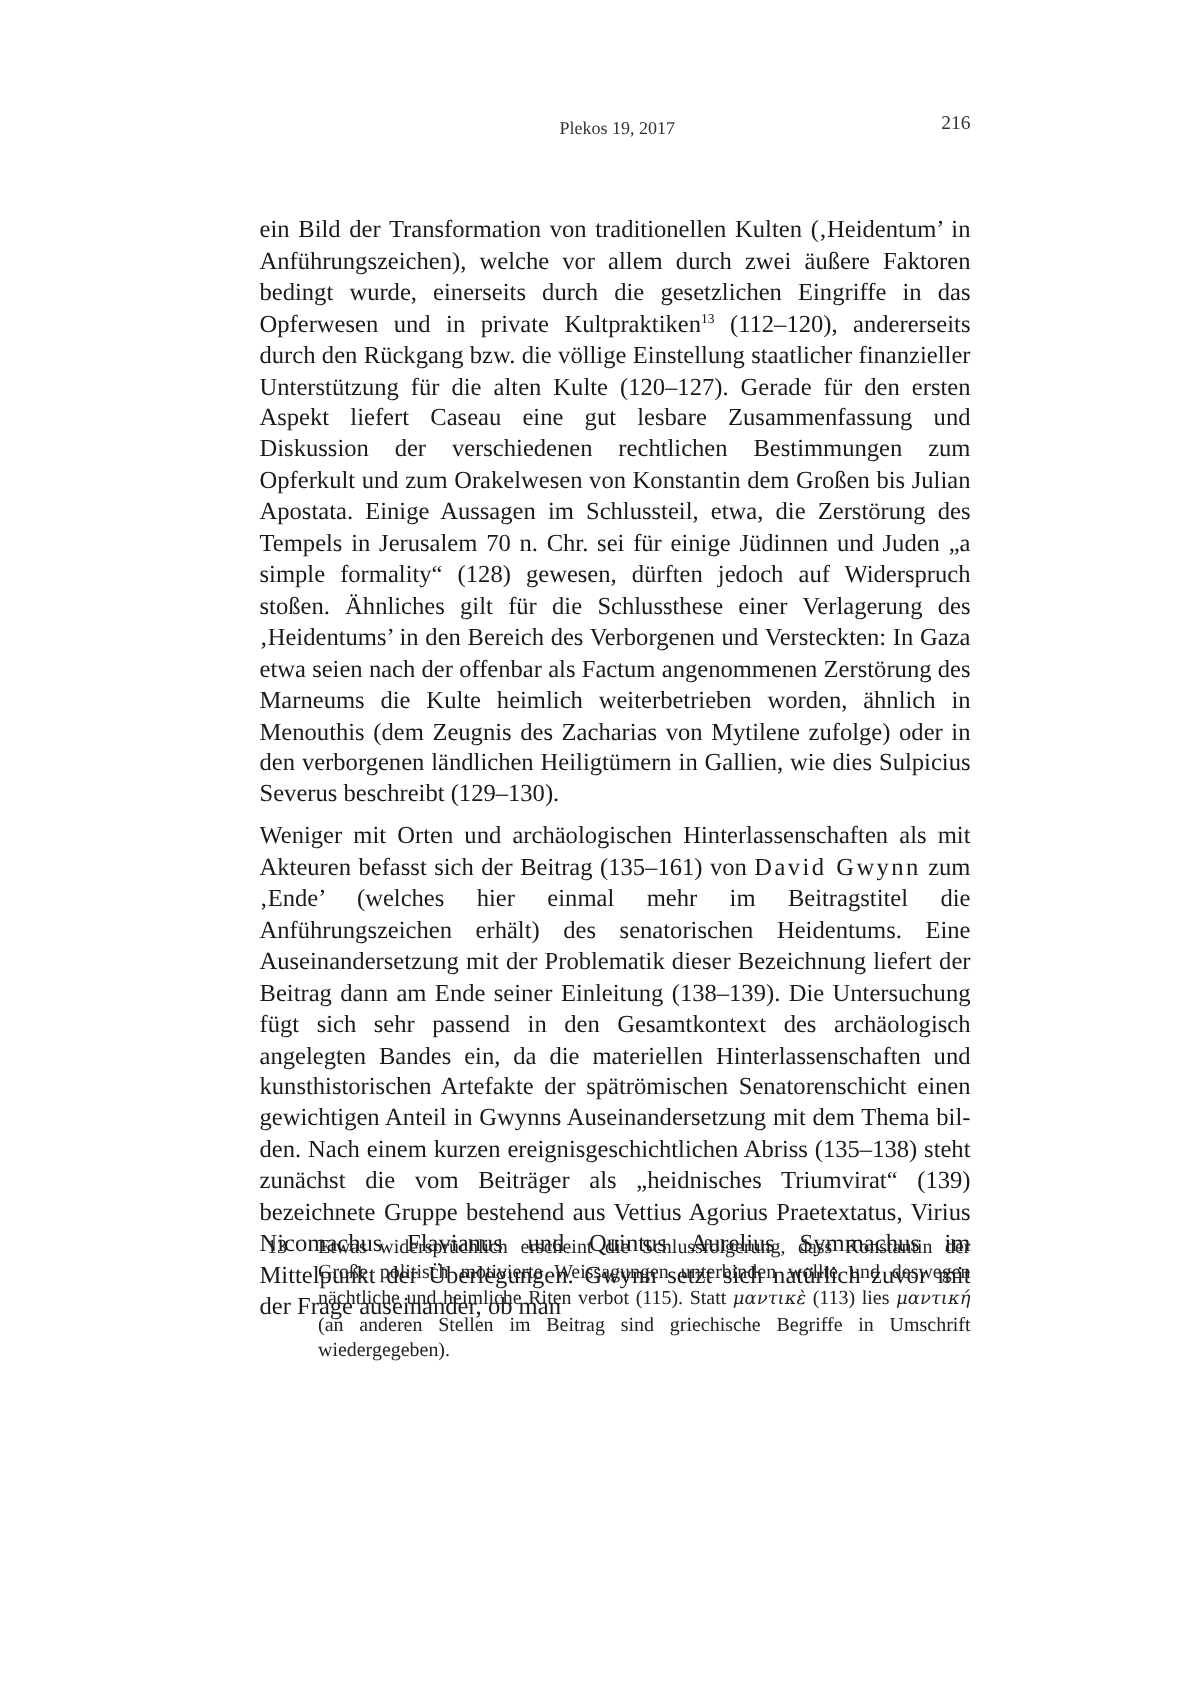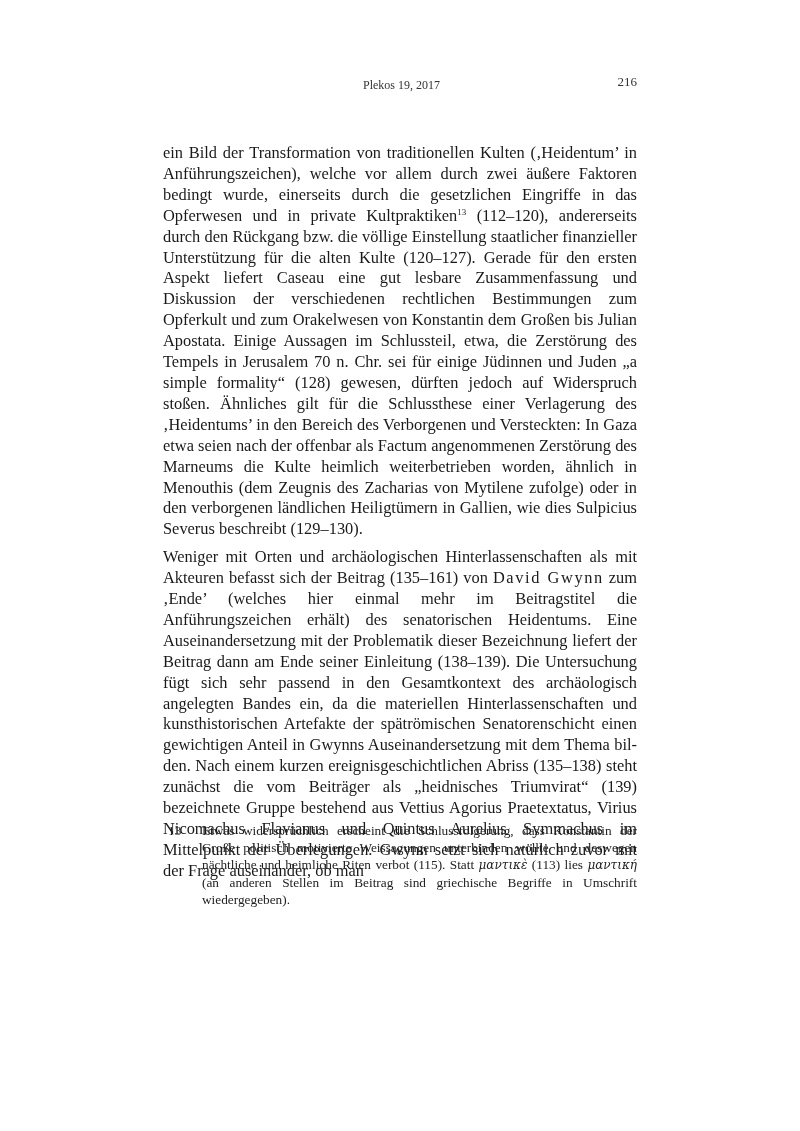--- a/index.html
+++ b/index.html
@@ -10,21 +10,21 @@
     body {
       width: 800px;
       height: 1131px;
       position: relative;
       overflow: hidden;
       font-family: "Liberation Serif", "DejaVu Serif", serif;
       color: #1a1a1a;
     }
     .page {
       position: absolute;
-      left: 0; top: 0;
+      left: 10px; top: 0;
       width: 730px; height: 1131px;
     }
     .running-head {
       position: absolute;
       top: 74px;
       left: 163px;
       width: 474px;
       height: 20px;
       font-size: 12px;
       color: #333;

